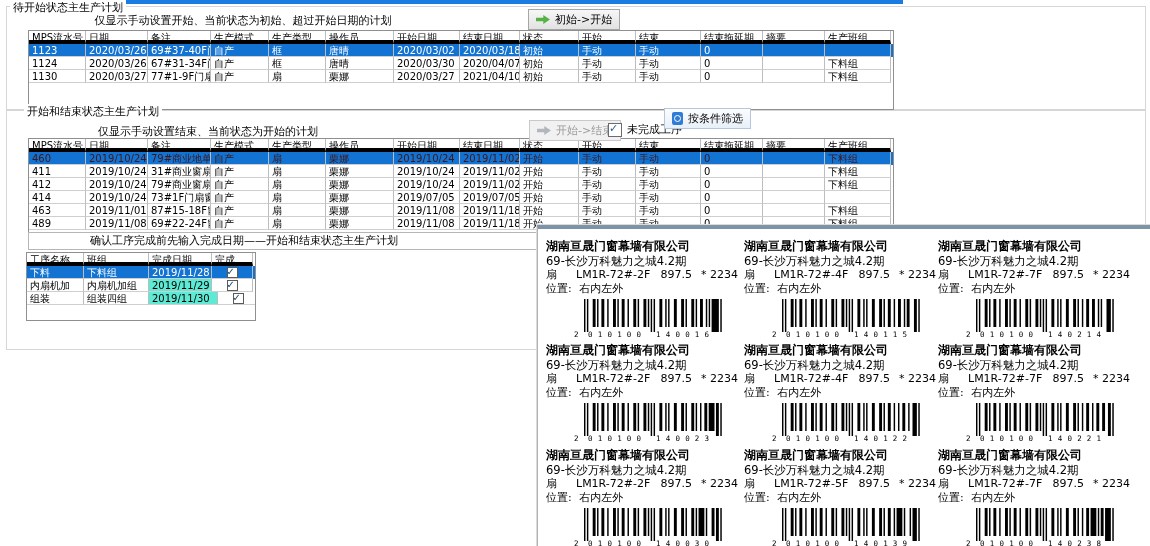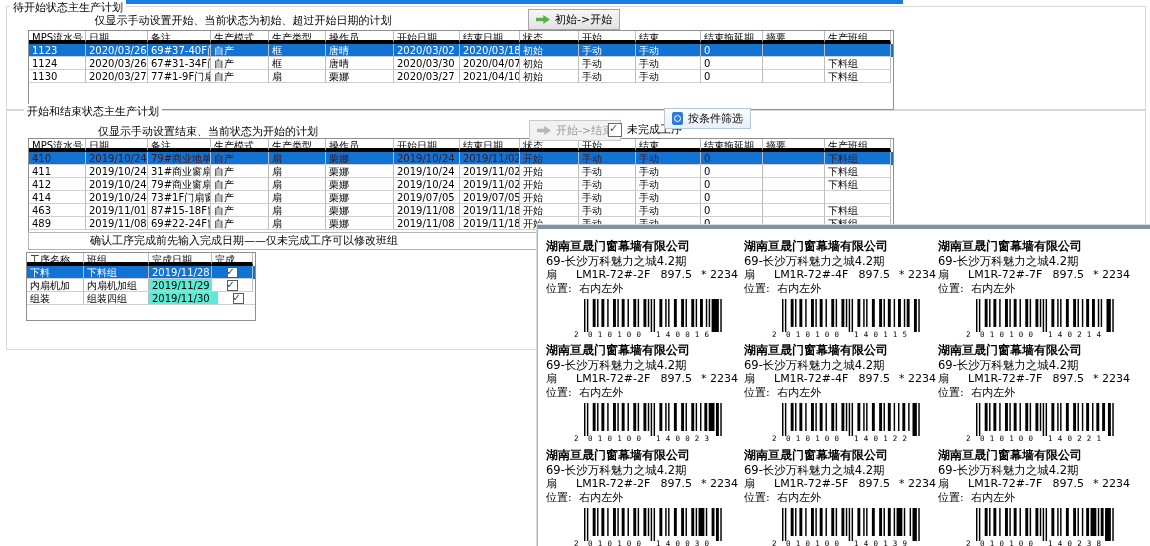--- a/index.html
+++ b/index.html
@@ -178,21 +178,21 @@
         <div class="grid-cell" style="width: 66px;">开始日期</div>
         <div class="grid-cell" style="width: 60px;">结束日期</div>
         <div class="grid-cell" style="width: 59px;">状态</div>
         <div class="grid-cell" style="width: 57px;">开始</div>
         <div class="grid-cell" style="width: 65px;">结束</div>
         <div class="grid-cell" style="width: 62px;">结束拖延期</div>
         <div class="grid-cell" style="width: 62px;">摘要</div>
         <div class="grid-cell" style="width: 66px;">生产班组</div>
       </div>
       <div class="grid-row sel darktext">
-        <div class="grid-cell" style="width: 57px;">410</div>
+        <div class="grid-cell" style="width: 57px;">460</div>
         <div class="grid-cell" style="width: 62px;">2019/10/24</div>
         <div class="grid-cell" style="width: 63px;">79#商业地单…</div>
         <div class="grid-cell" style="width: 58px;">自产</div>
         <div class="grid-cell" style="width: 57px;">扇</div>
         <div class="grid-cell" style="width: 68px;">栗娜</div>
         <div class="grid-cell" style="width: 66px;">2019/10/24</div>
         <div class="grid-cell" style="width: 60px;">2019/11/02</div>
         <div class="grid-cell" style="width: 59px;">开始</div>
         <div class="grid-cell" style="width: 57px;">手动</div>
         <div class="grid-cell" style="width: 65px;">手动</div>
@@ -276,21 +276,21 @@
         <div class="grid-cell" style="width: 59px;">开始</div>
         <div class="grid-cell" style="width: 57px;">手动</div>
         <div class="grid-cell" style="width: 65px;">手动</div>
         <div class="grid-cell" style="width: 62px;">0</div>
         <div class="grid-cell" style="width: 62px;"></div>
         <div class="grid-cell" style="width: 66px;">下料组</div>
       </div>
     </div>
 
   <div id="confirm-strip">
-    <div class="inner">确认工序完成前先输入完成日期——仅未完成工序可以修改班组</div>
+    <div class="inner">确认工序完成前先输入完成日期——开始和结束状态主生产计划</div>
   </div>
   <div class="grid" id="table-process">
       <div class="grid-row grid-head">
         <div class="grid-cell" style="width: 57px;">工序名称</div>
         <div class="grid-cell" style="width: 65px;">班组</div>
         <div class="grid-cell" style="width: 63px;">完成日期</div>
         <div class="grid-cell" style="width: 41px;">完成</div>
       </div>
       <div class="grid-row sel">
         <div class="grid-cell" style="width: 57px;">下料</div>

